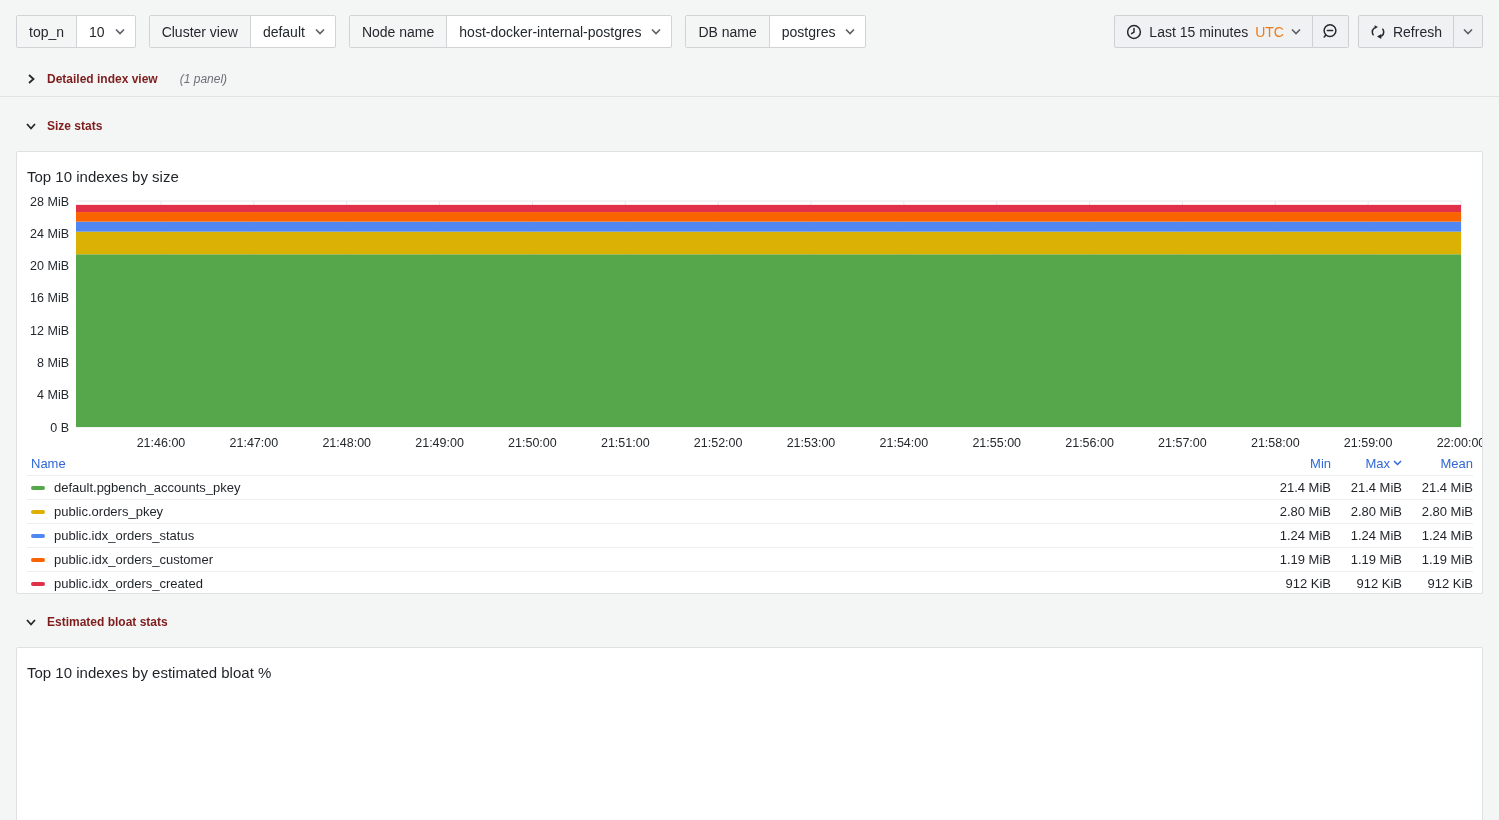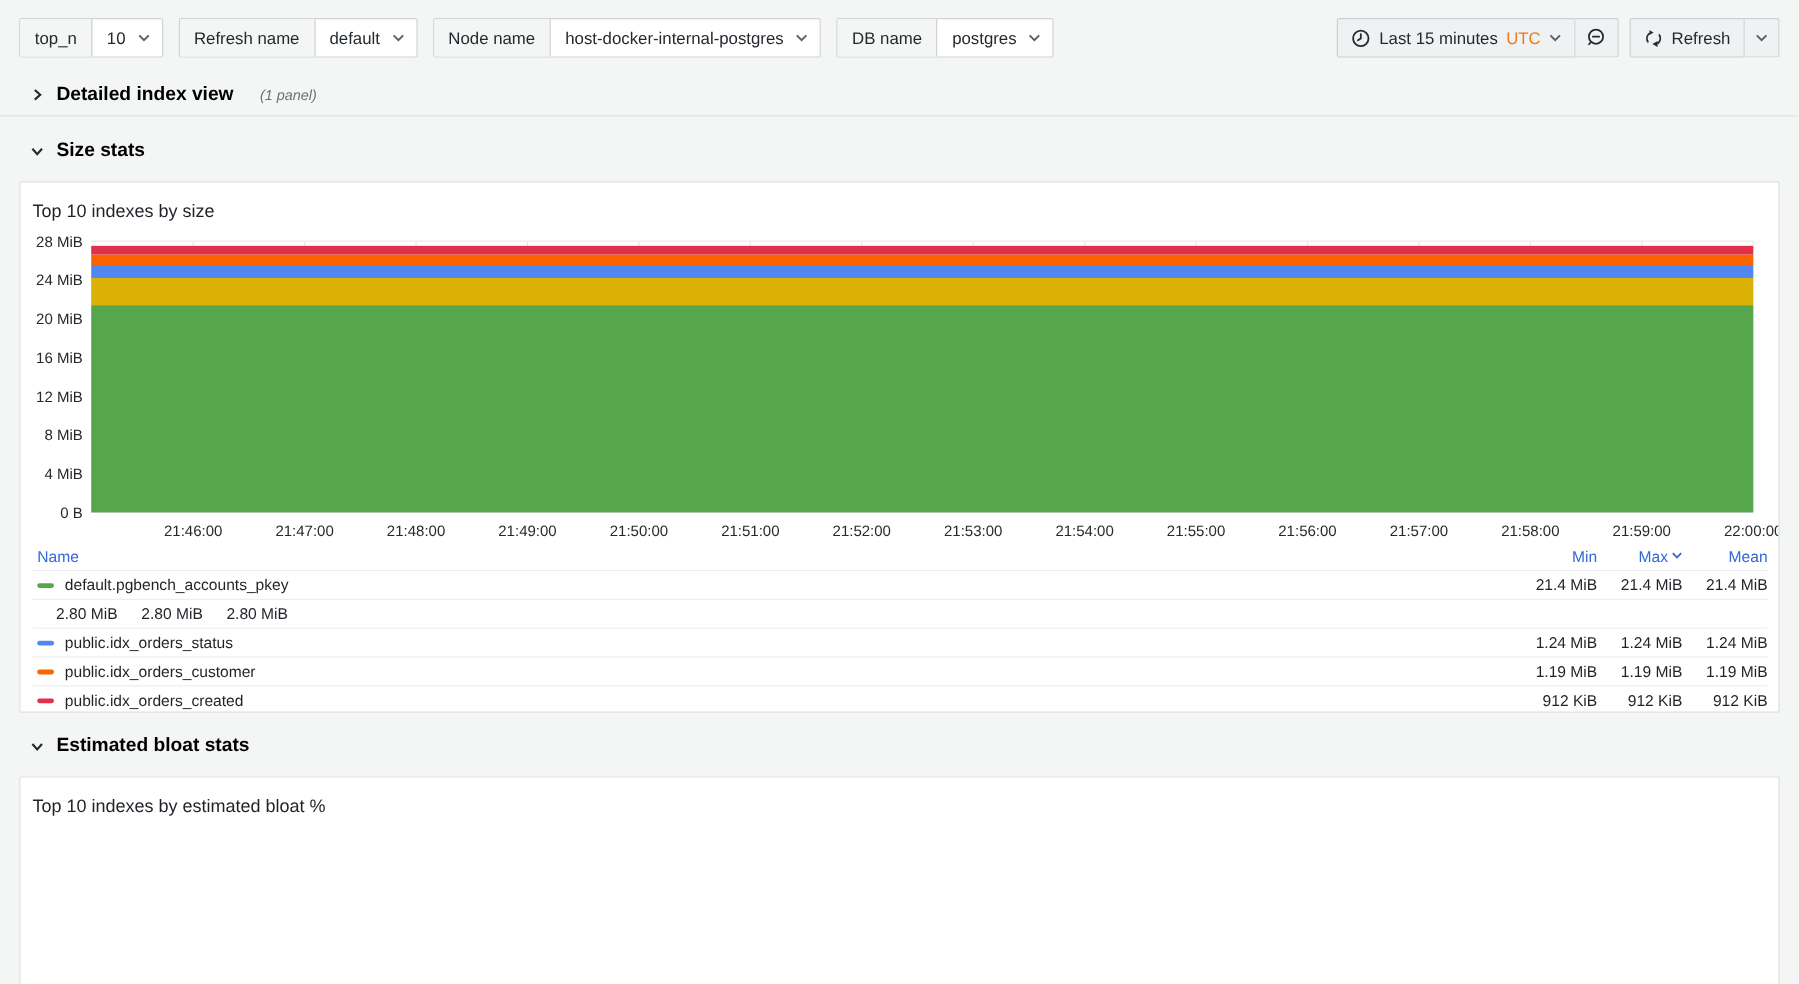--- a/index.html
+++ b/index.html
@@ -39,21 +39,21 @@
   }
   .tbtn.first { border-radius:2px 0 0 2px; }
   .tbtn.last  { border-radius:0 2px 2px 0; border-left:none; }
   .tz { color:#EB7B18; font-weight:500; }
   .iconbtn { padding:0 9px; }
   
   .sectionrow {
     display:flex; align-items:center; gap:10px; padding:0 16px 0 25px;
     cursor:pointer;
   }
-  .sectionrow .stitle { font-size:16px; font-weight:700; color:#000000; }
+  .sectionrow .stitle { font-size:12px; font-weight:700; color:#7f1d1d; }
   .panelcount { font-size:12px; font-style:italic; color:#6E7079; margin-left:12px; }
   .row-detailed { height:30px; margin-top:15px; }
   .divider { border-bottom:1px solid #E2E3E5; margin:2px 0 0 0; }
   .row-size { height:26px; margin-top:16px; }
   .row-bloat { height:26px; margin-top:15px; }
   .sec-chev { width:12px; height:12px; flex:0 0 auto; }
   .sec-chev polyline { fill:none; stroke:#24292E; stroke-width:1.8; }
   
   .panel {
     position:relative; margin:12px 16px 0 16px; background:#FFFFFF;
@@ -87,21 +87,21 @@
     <div class="vargroup">
       <span class="varlabel">top_n</span>
       <span class="varvalue">
         <span>10</span>
         <svg class="chev" viewBox="0 0 10 7">
             <polyline points="1,1.5 5,5.5 9,1.5"></polyline>
           </svg>
       </span>
     </div>
     <div class="vargroup">
-      <span class="varlabel">Refresh name</span>
+      <span class="varlabel">Cluster view</span>
       <span class="varvalue">
         <span>default</span>
         <svg class="chev" viewBox="0 0 10 7">
             <polyline points="1,1.5 5,5.5 9,1.5"></polyline>
           </svg>
       </span>
     </div>
     <div class="vargroup">
       <span class="varlabel">Node name</span>
       <span class="varvalue">
@@ -249,20 +249,24 @@
         <div class="legend-row">
           <span class="lg-name">
             <span class="swatch" style="background: rgb(86, 166, 75);"></span>
             <span>default.pgbench_accounts_pkey</span>
           </span>
           <span class="lg-col">21.4 MiB</span>
           <span class="lg-col">21.4 MiB</span>
           <span class="lg-col">21.4 MiB</span>
         </div>
         <div class="legend-row">
+          <span class="lg-name">
+            <span class="swatch" style="background: rgb(220, 177, 5);"></span>
+            <span>public.orders_pkey</span>
+          </span>
           <span class="lg-col">2.80 MiB</span>
           <span class="lg-col">2.80 MiB</span>
           <span class="lg-col">2.80 MiB</span>
         </div>
         <div class="legend-row">
           <span class="lg-name">
             <span class="swatch" style="background: rgb(81, 135, 240);"></span>
             <span>public.idx_orders_status</span>
           </span>
           <span class="lg-col">1.24 MiB</span>

